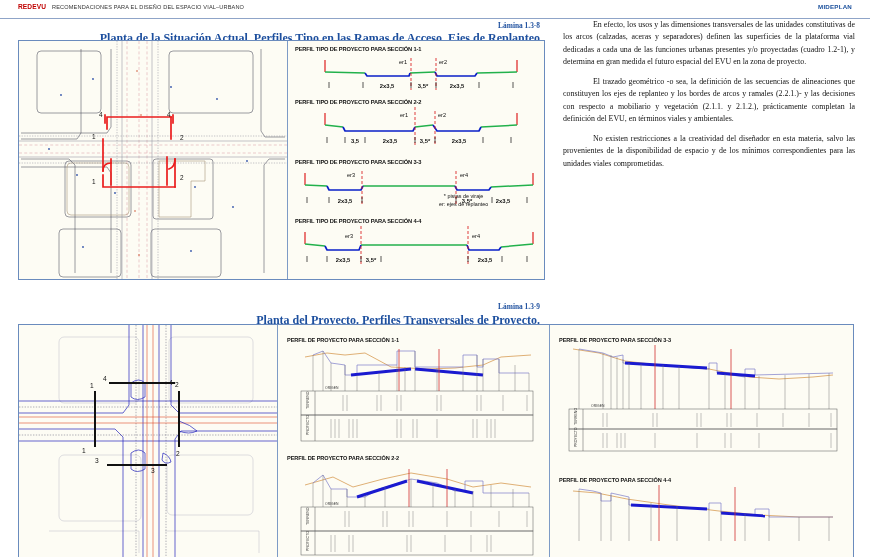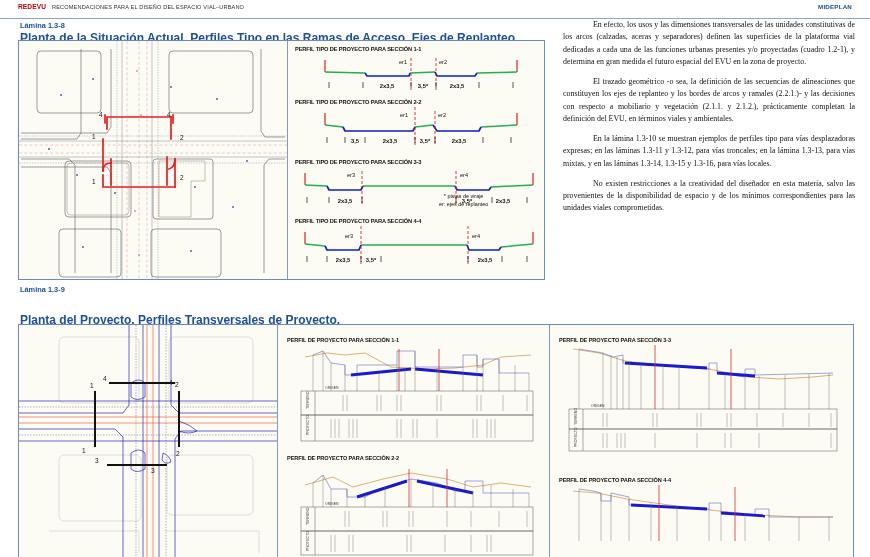--- a/index.html
+++ b/index.html
@@ -45,29 +45,29 @@
     font-family: "Liberation Sans", sans-serif;
     font-size: 6.2px;
     font-weight: bold;
     letter-spacing: 0.2px;
     color: #1a4f9c;
   }
 
   
   .lamina-title {
     position: absolute;
-    text-align: left;
-    font-family: Liberation Sans, sans-serif;
+    text-align: right;
+    font-family: Liberation Serif, serif;
     font-weight: bold;
     color: #1d4f9e;
     line-height: 1.25;
   }
   #lamina-1-title { left: 20px; top: 21px; width: 520px; font-size: 7.4px; }
   #lamina-1-subtitle { left: 20px; top: 31px; width: 520px; font-size: 12px; }
-  #lamina-2-title { left: 20px; top: 285px; width: 520px; font-size: 7.4px; }
+  #lamina-2-title { left: 20px; top: 302px; width: 520px; font-size: 7.4px; }
   #lamina-2-subtitle { left: 20px; top: 313px; width: 520px; font-size: 12px; }
 
   
   .panel {
     position: absolute;
     border: 1px solid #6a8bbd;
     background: #fdfcf4;
     overflow: hidden;
   }
   #panel-lamina-1 { left: 18px; top: 40px; width: 525px; height: 238px; }
@@ -397,21 +397,20 @@
         <text x="76" y="38">3,5*</text>
         <text x="190" y="38">2x3,5</text>
       </g>
     </svg>
   </div>
 </div>
 
 <div id="body-text-column">
   <p class="body-par indent">En efecto, los usos y las dimensiones transversales  de las unidades constitutivas de los arcos (calzadas, aceras y separadores) definen las superficies de la plataforma vial dedicadas a cada una de las funciones urbanas presentes y/o proyectadas (cuadro 1.2-1), y determina en gran medida el futuro espacial del EVU en la zona de proyecto.</p>
   <p class="body-par indent">El trazado geométrico -o sea, la definición de las secuencias de alineaciones que constituyen los ejes de replanteo y los bordes de arcos y ramales (2.2.1.)- y las decisiones con respecto a mobiliario y vegetación (2.1.1. y 2.1.2.), prácticamente completan la definición del EVU, en términos viales y ambientales.</p>
-  <p class="body-par indent">En la lámina 1.3-10 se muestran ejemplos de perfiles tipo para vías desplazadoras expresas; en las láminas 1.3-11 y 1.3-12, para vías troncales; en la lámina 1.3-13, para vías mixtas, y en las láminas 1.3-14, 1.3-15 y 1.3-16, para vías locales.</p>
   <p class="body-par indent">No existen restricciones a la creatividad del diseñador en esta materia, salvo las provenientes de la disponibilidad de espacio y de los mínimos correspondientes para las unidades viales comprometidas.</p>
 </div>
 
 <div class="lamina-title" id="lamina-2-title">Lámina 1.3-9</div>
 <div class="lamina-title" id="lamina-2-subtitle">Planta del Proyecto.  Perfiles Transversales de Proyecto.</div>
 
 <div class="panel" id="panel-lamina-2">
 
   <div class="vsep" style="left:258px; top:0; height:232px;"></div>
   <div class="vsep" style="left:530px; top:0; height:232px;"></div>

